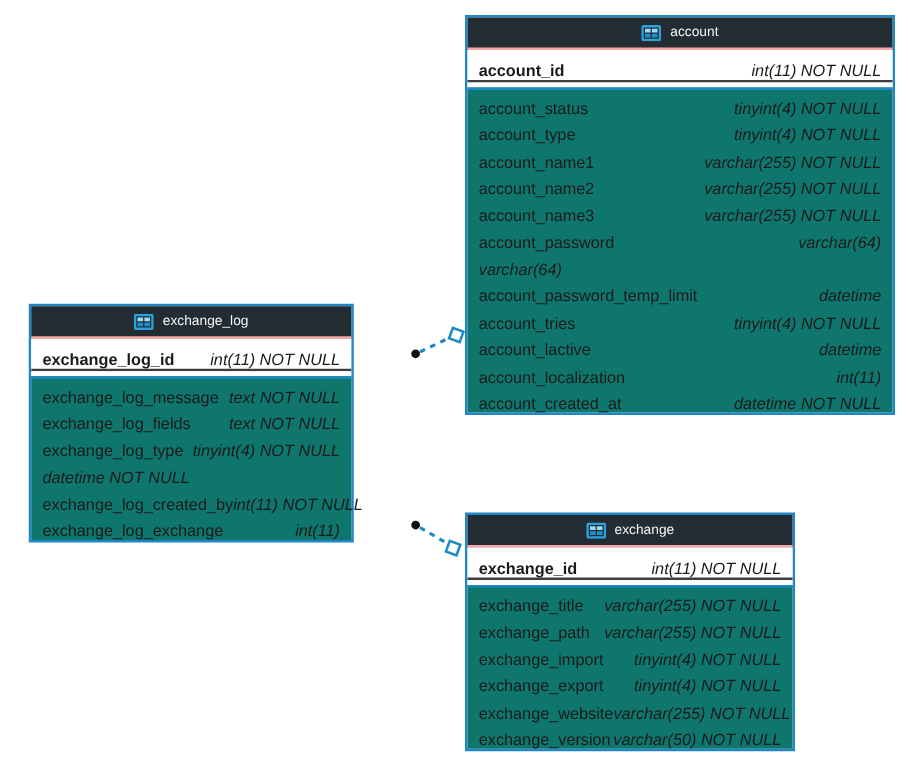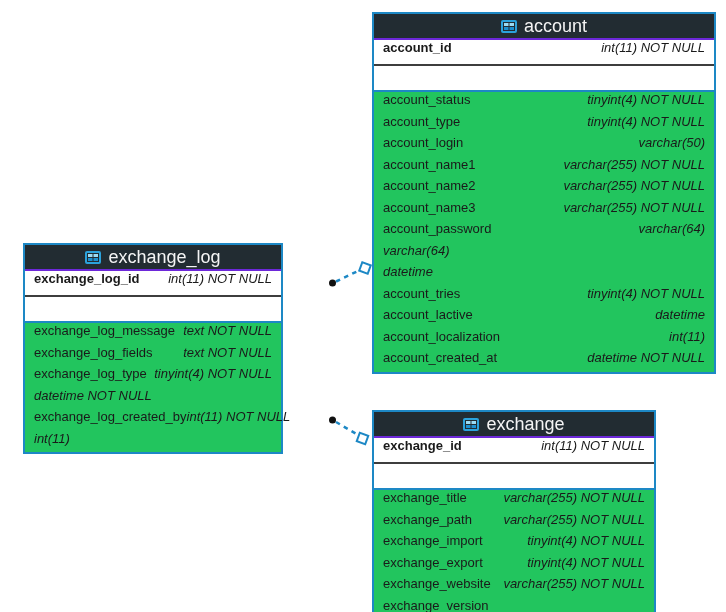--- a/index.html
+++ b/index.html
@@ -1,25 +1,25 @@
 <!DOCTYPE html>
 <html><head>
 <meta charset="utf-8">
 <style>
   html,body{margin:0;padding:0;background:#ffffff;font-family:"Liberation Sans",sans-serif;}
   .canvas{position:relative;width:726px;height:612px;background:#ffffff;overflow:hidden;}
 
   .tbl{position:absolute;background:#ffffff;border:2px solid #1d88c5;box-sizing:border-box;}
   .tbl-header{height:24px;background:#222c32;color:#f4f4f4;display:flex;align-items:center;
-              justify-content:center;gap:7px;font-size:18px;border-bottom:2px solid #6d28d9;}
+              justify-content:center;gap:7px;font-size:11px;border-bottom:2px solid #fca5a5;}
   .tbl-icon{display:flex;align-items:center;}
   .pk-section{background:#ffffff;border-bottom:2px solid #3d3d3d;}
   .sep-gap{height:4px;background:#ffffff;}
-  .body-section{border-top:2px solid #1d88c5;background:#22c55e;margin-top:20px;}
-  .row{display:flex;justify-content:space-between;align-items:flex-start;
+  .body-section{border-top:2px solid #1d88c5;background:#0f766e;}
+  .row{display:flex;justify-content:space-between;align-items:flex-end;
        padding:0 9px;height:21.5px;font-size:13px;color:#1a1a1a;white-space:nowrap;}
   .pk-section .row{height:24px;}
   .pk-section .field{font-weight:bold;}
   .field{text-align:left;}
   .type{text-align:right;font-style:italic;}
 
   .overlay{position:absolute;left:0;top:0;width:726px;height:612px;pointer-events:none;}
 </style>
 </head>
 <body>
@@ -50,43 +50,40 @@
     <div class="body-section">
         <div class="row">
           <span class="field">account_status</span>
           <span class="type">tinyint(4) NOT NULL</span>
         </div>
         <div class="row">
           <span class="field">account_type</span>
           <span class="type">tinyint(4) NOT NULL</span>
         </div>
         <div class="row">
-          <span class="field">account_login</span>
-          <span class="type">varchar(50)</span>
-        </div>
-        <div class="row">
           <span class="field">account_name1</span>
           <span class="type">varchar(255) NOT NULL</span>
         </div>
         <div class="row">
           <span class="field">account_name2</span>
           <span class="type">varchar(255) NOT NULL</span>
         </div>
         <div class="row">
           <span class="field">account_name3</span>
           <span class="type">varchar(255) NOT NULL</span>
         </div>
         <div class="row">
           <span class="field">account_password</span>
           <span class="type">varchar(64)</span>
         </div>
         <div class="row">
           <span class="type">varchar(64)</span>
         </div>
         <div class="row">
+          <span class="field">account_password_temp_limit</span>
           <span class="type">datetime</span>
         </div>
         <div class="row">
           <span class="field">account_tries</span>
           <span class="type">tinyint(4) NOT NULL</span>
         </div>
         <div class="row">
           <span class="field">account_lactive</span>
           <span class="type">datetime</span>
         </div>
@@ -136,26 +133,27 @@
           <span class="type">tinyint(4) NOT NULL</span>
         </div>
         <div class="row">
           <span class="type">datetime NOT NULL</span>
         </div>
         <div class="row">
           <span class="field">exchange_log_created_by</span>
           <span class="type">int(11) NOT NULL</span>
         </div>
         <div class="row">
+          <span class="field">exchange_log_exchange</span>
           <span class="type">int(11)</span>
         </div>
       </div>
   </div>
 
-  <div class="tbl" style="left:372px;top:410px;width:284px;">
+  <div class="tbl" style="left:372px;top:410px;width:264px;">
     <div class="tbl-header">
       <span class="tbl-icon">
         <svg width="16" height="13" viewBox="0 0 16 13">
           <rect x="0" y="0" width="16" height="13" rx="2" fill="#2ba2dc"></rect>
           <rect x="2" y="2" width="12" height="9" fill="#222c32"></rect>
           <rect x="3" y="3" width="4.5" height="3" fill="#9bdcf5"></rect>
           <rect x="8.5" y="3" width="4.5" height="3" fill="#9bdcf5"></rect>
           <rect x="3" y="7" width="4.5" height="3" fill="#1e90cf"></rect>
           <rect x="8.5" y="7" width="4.5" height="3" fill="#1e90cf"></rect>
         </svg>
@@ -185,20 +183,21 @@
         <div class="row">
           <span class="field">exchange_export</span>
           <span class="type">tinyint(4) NOT NULL</span>
         </div>
         <div class="row">
           <span class="field">exchange_website</span>
           <span class="type">varchar(255) NOT NULL</span>
         </div>
         <div class="row">
           <span class="field">exchange_version</span>
+          <span class="type">varchar(50) NOT NULL</span>
         </div>
       </div>
   </div>
 
   <svg class="overlay">
 
     <g>
       <line x1="336" y1="281.5" x2="359" y2="270.5" stroke="#1d88c5" stroke-width="2.5" stroke-dasharray="4.5 4.5"></line>
       <g transform="translate(365,268) rotate(20)">
         <rect x="-4.5" y="-4.5" width="9" height="9" fill="#ffffff" stroke="#1d88c5" stroke-width="2"></rect>

